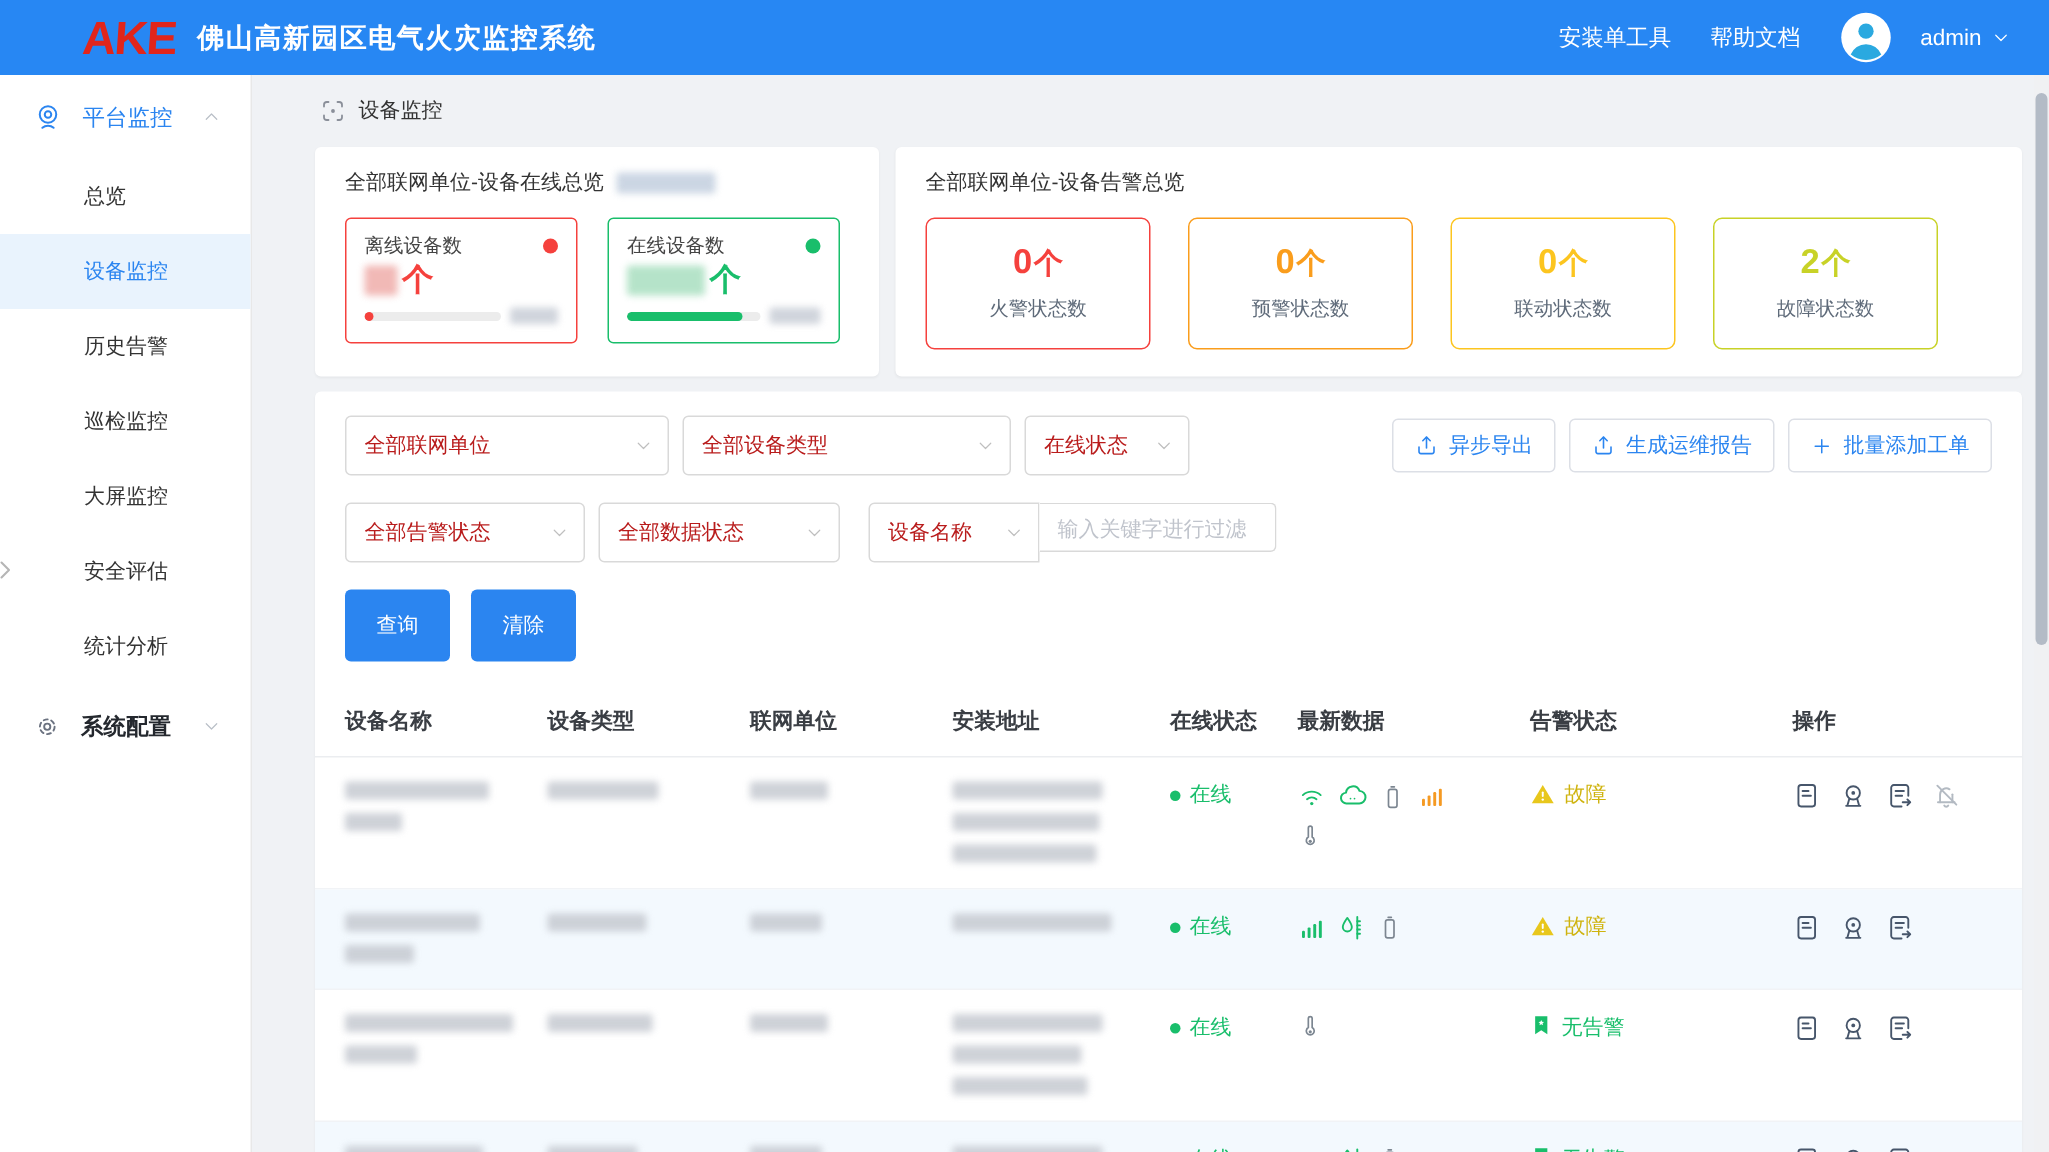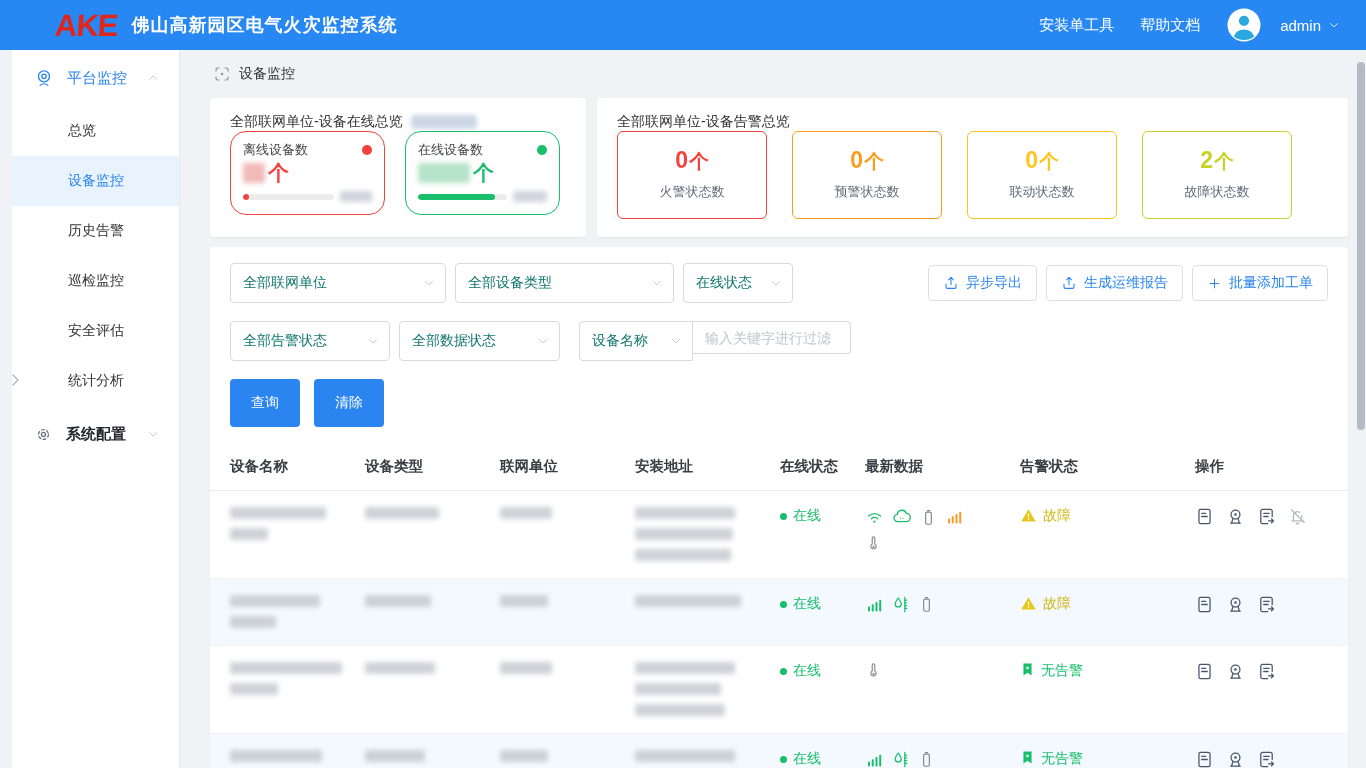--- a/index.html
+++ b/index.html
@@ -7,41 +7,41 @@
   
   .header{height:50px;background:var(--header-bg,#2787f3);display:flex;align-items:center;color:#fff;position:relative;z-index:5}
   .logo{margin-left:55px;font-size:31px;font-weight:900;letter-spacing:-1px;color:var(--logo-red,#e1251b);transform:skewX(-4deg);line-height:1}
   .app-title{margin-left:14px;font-size:18px;font-weight:700;letter-spacing:1px}
   .header-nav{margin-left:auto;display:flex;align-items:center;gap:26px;padding-right:26px;font-size:15px}
   .header-link{cursor:pointer}
   .avatar{width:36px;height:36px;display:inline-flex}
   .user-menu{display:flex;align-items:center;gap:7px;cursor:pointer;margin-left:-8px}
   .chev-white svg{display:block}
   
-  .sidebar{position:absolute;top:50px;left:12px;bottom:0;width:167px;background:#fff;box-shadow:1px 0 0 #e8e8e8;z-index:4}
+  .sidebar{position:absolute;top:50px;left:0;bottom:0;width:167px;background:#fff;box-shadow:1px 0 0 #e8e8e8;z-index:4}
   .side-section{height:56px;display:flex;align-items:center;gap:13px;padding:0 20px 0 22px;font-size:15px;cursor:pointer}
   .side-section .side-label{flex:1}
   .blue{color:var(--accent,#2b85f0)}
   .dark-label{color:#24282e;font-weight:700}
   .side-icon{display:inline-flex}
   .side-chev{display:inline-flex;color:#b9bfc7}
   .side-item{height:50px;display:flex;align-items:center;padding-left:56px;font-size:14px;color:#333;cursor:pointer}
   .side-item.active{background:#e9f3fd;color:var(--accent,#2b85f0)}
   .collapse-handle{position:absolute;left:0;top:324px;display:inline-flex;cursor:pointer}
   
   .main{margin-left:203px;height:718px;overflow:hidden;padding:0 18px 0 7px;position:relative}
   .breadcrumb{height:48px;display:flex;align-items:center;gap:8px;font-size:14px;color:#333;padding-left:3px}
   .bc-icon{display:inline-flex;color:#8a8f99}
   .overview-row{display:flex;gap:11px;margin-bottom:10px}
   .card{background:#fff;border-radius:4px;box-shadow:0 1px 2px rgba(0,0,0,.05)}
   .online-card{width:376px;padding:15px 20px 18px}
   .alarm-card{flex:1;padding:15px 20px 18px}
-  .card-title{font-size:14px;color:#333;margin-bottom:0;display:flex;align-items:center;gap:8px}
+  .card-title{font-size:14px;color:#333;margin-bottom:14px;display:flex;align-items:center;gap:8px}
   .stat-row{display:flex;gap:20px}
-  .stat-box{width:155px;height:84px;border:1px solid;border-radius:16px;padding:9px 12px 10px;position:relative}
+  .stat-box{width:155px;height:84px;border:1px solid;border-radius:4px;padding:9px 12px 10px;position:relative}
   .stat-box.offline{border-color:var(--red,#f5413d)}
   .stat-box.online{border-color:var(--green,#19be6b)}
   .stat-top{display:flex;align-items:center;justify-content:space-between}
   .stat-label{font-size:13px;color:#444}
   .stat-dot{width:10px;height:10px;border-radius:50%}
   .red-bg{background:var(--red,#f5413d)}
   .green-bg{background:var(--green,#19be6b)}
   .stat-val{margin-top:3px;display:flex;align-items:center;gap:3px}
   .unit-cn{font-size:21px;font-weight:700;line-height:1}
   .red-t{color:var(--red,#f5413d)}
@@ -57,21 +57,21 @@
   
   .alarm-row{display:flex;gap:25px}
   .alarm-box{width:150px;height:88px;border:1.5px solid;border-radius:6px;display:flex;flex-direction:column;align-items:center;justify-content:center;gap:11px;background:#fff}
   .alarm-value{font-size:23px;font-weight:600;line-height:1}
   .alarm-unit{font-size:.85em;margin-left:1px}
   .alarm-label{font-size:13px;color:#5f6b7a}
   
   .table-card{min-height:560px;padding-bottom:4px}
   .filters{padding:16px 20px 0}
   .filter-row{display:flex;gap:9px;align-items:center;margin-bottom:18px}
-  .select{height:40px;background:#fff;border:1px solid #d9d9d9;border-radius:4px;display:flex;align-items:center;justify-content:space-between;padding:0 10px 0 12px;font-size:14px;color:#0f766e;cursor:pointer}
+  .select{height:40px;background:#fff;border:1px solid #d9d9d9;border-radius:4px;display:flex;align-items:center;justify-content:space-between;padding:0 10px 0 12px;font-size:14px;color:#b91c1c;cursor:pointer}
   .select .chev{display:inline-flex;color:#bfbfbf;margin-left:8px}
   .w216{width:216px}.w219{width:219px}.w110{width:110px}.w160{width:160px}.w161{width:161px}.w114{width:114px}
   .group{display:flex;margin-left:10px}
   .group .select{border-radius:4px 0 0 4px}
   .kw-input{height:33px;width:158px;border:1px solid #d9d9d9;border-left:none;border-radius:0 4px 4px 0;padding:0 12px;font-size:14px;color:#333;outline:none;font-family:inherit}
   .kw-input::placeholder{color:#c0c4cc}
   .filter-actions{margin-left:auto;display:flex;gap:9px}
   .ghost-btn{height:36px;background:#fff;border:1px solid #dcdfe6;border-radius:4px;color:var(--accent,#2b85f0);display:flex;align-items:center;gap:7px;padding:0 14px;font-size:14px;cursor:pointer;font-family:inherit}
   .ghost-btn .bi{display:inline-flex}
   .btn-row{display:flex;gap:14px;margin:2px 0 16px}
@@ -136,20 +136,21 @@
         <svg width="12" height="12" viewBox="0 0 24 24" fill="none" stroke="currentColor" stroke-width="1.6" stroke-linecap="round" stroke-linejoin="round">
           <path d="M5 15l7-7 7 7"></path>
         </svg>
       </span>
   </div>
   <div id="side-items">
       <div class="side-item">总览</div>
       <div class="side-item active">设备监控</div>
       <div class="side-item">历史告警</div>
       <div class="side-item">巡检监控</div>
+      <div class="side-item">大屏监控</div>
       <div class="side-item">安全评估</div>
       <div class="side-item">统计分析</div>
     </div>
   <div class="side-section">
     <span class="side-icon" style="color:#6b7280">
         <svg width="19" height="19" viewBox="0 0 24 24" fill="none" stroke="currentColor" stroke-width="1.6" stroke-linecap="round" stroke-linejoin="round">
           <circle cx="12" cy="12" r="6.2" stroke-dasharray="3.4 3.1"></circle>
           <circle cx="12" cy="12" r="2.6"></circle>
         </svg>
       </span>

